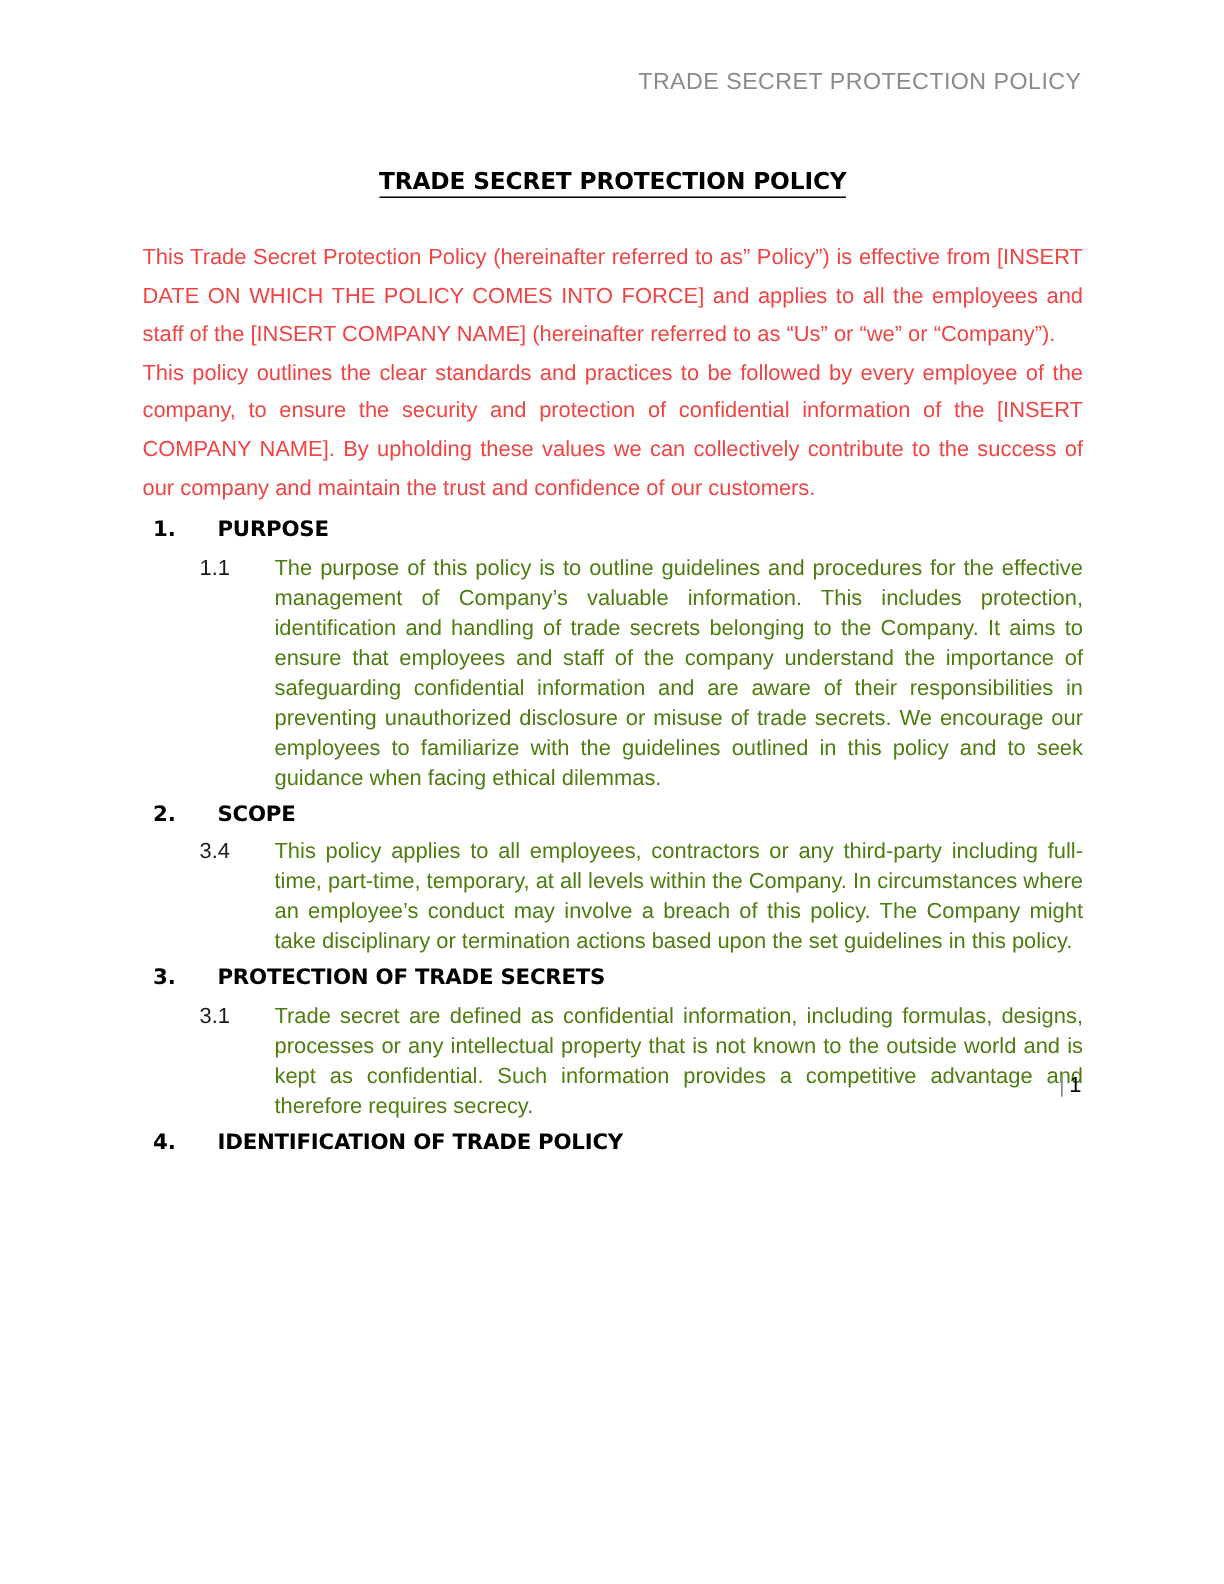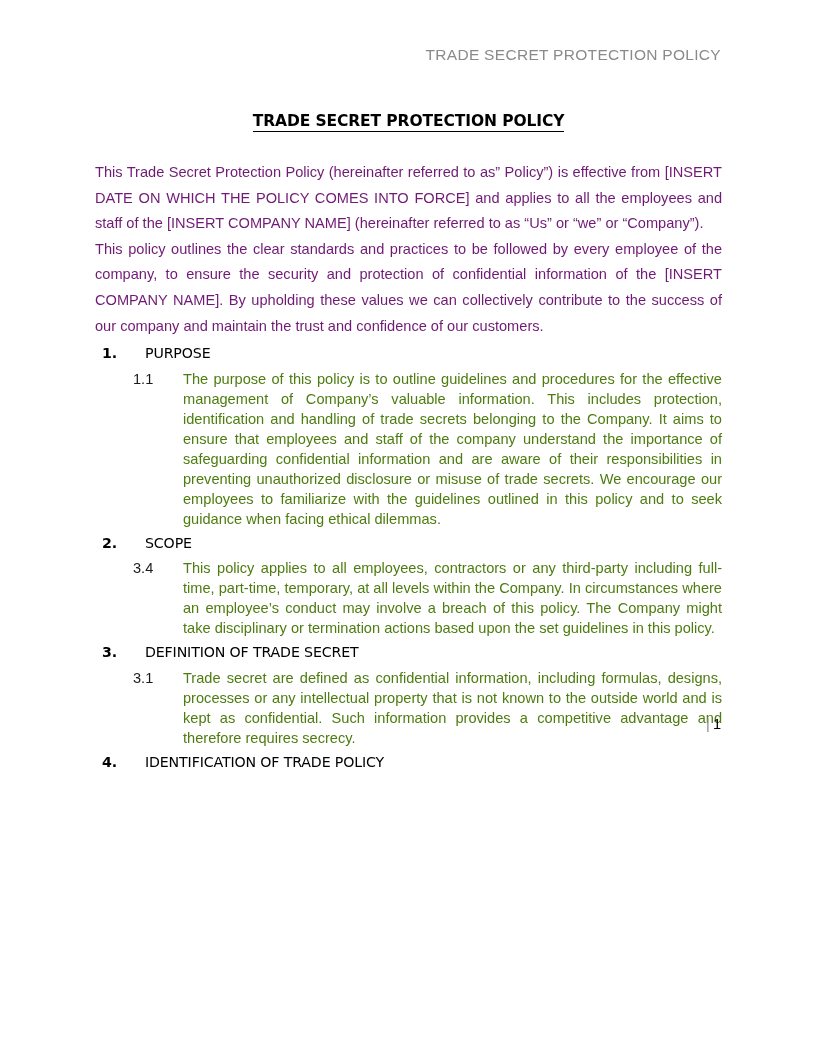--- a/index.html
+++ b/index.html
@@ -57,21 +57,21 @@
   .doc-title span {
     border-bottom: 1.6px solid #000000;
     padding-bottom: 1px;
   }
 
   
   .para {
     font-family: "Liberation Sans", sans-serif;
     font-size: 14.6px;
     line-height: 25.6px;
-    color: #701a75;
+    color: #ef4444;
     text-align: justify;
     margin: 0;
     hyphens: none;
   }
 
   
   .section-heading {
     display: flex;
     align-items: baseline;
     margin-top: 2px;
@@ -83,21 +83,21 @@
     padding-left: 7px;
     box-sizing: border-box;
     font-family: "DejaVu Sans", sans-serif;
     font-weight: bold;
     font-size: 14.2px;
     color: #000000;
   }
   .section-heading .sh-text {
     flex: 1 1 auto;
     font-family: "DejaVu Sans", sans-serif;
-    font-weight: normal;
+    font-weight: bold;
     font-size: 14.2px;
     letter-spacing: -0.15px;
     color: #000000;
   }
 
   
   .clause {
     display: flex;
     align-items: baseline;
     line-height: 25.6px;
@@ -165,21 +165,21 @@
       <div class="sh-num">2.</div>
       <div class="sh-text">SCOPE</div>
     </div>
     <div class="clause">
       <div class="cl-num">3.4</div>
       <div class="cl-text">This policy applies to all employees, contractors or any third-party including full-time, part-time, temporary, at all levels within the Company. In circumstances where an employee’s conduct may involve a breach of this policy. The Company might take disciplinary or termination actions based upon the set guidelines in this policy.</div>
     </div>
 
     <div class="section-heading">
       <div class="sh-num">3.</div>
-      <div class="sh-text">DEFINITION OF TRADE SECRET</div>
+      <div class="sh-text">PROTECTION OF TRADE SECRETS</div>
     </div>
     <div class="clause">
       <div class="cl-num">3.1</div>
       <div class="cl-text"> Trade secret are defined as confidential information, including formulas, designs, processes or any intellectual property that is not known to the outside world and is kept as confidential. Such information provides a competitive advantage and therefore requires secrecy.</div>
     </div>
 
     <div class="section-heading">
       <div class="sh-num">4.</div>
       <div class="sh-text">IDENTIFICATION OF TRADE POLICY</div>
     </div>

